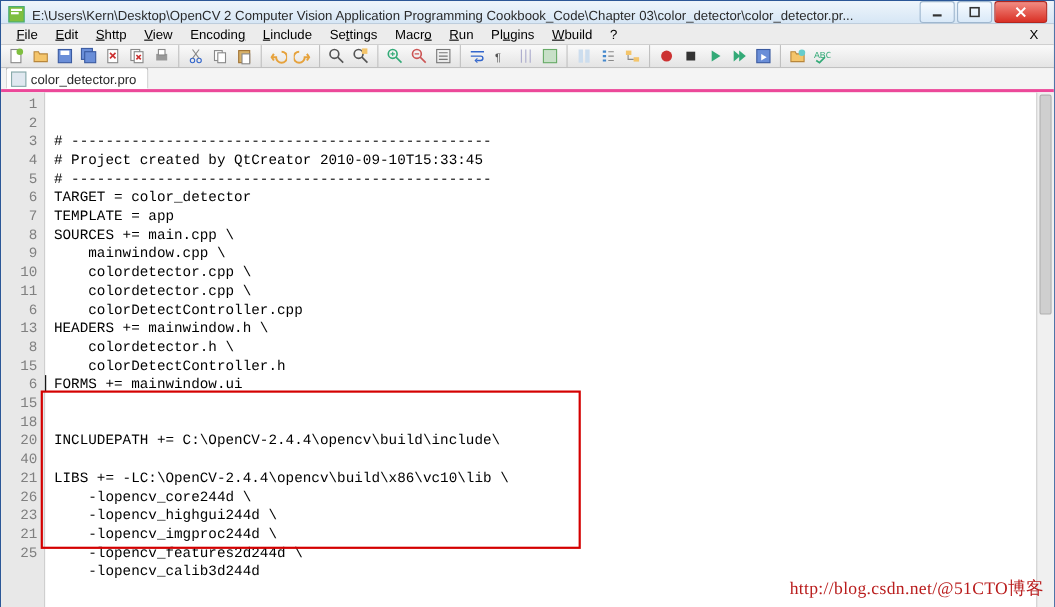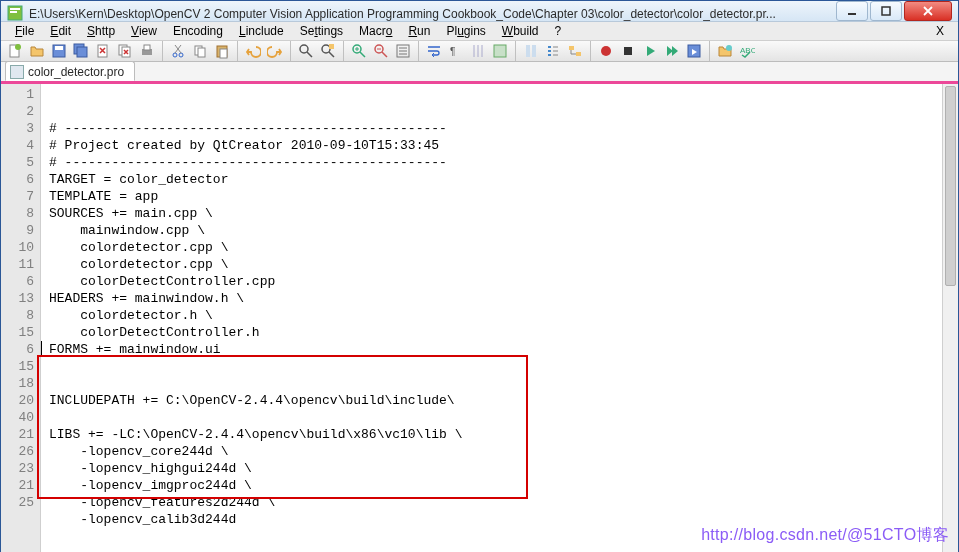--- a/index.html
+++ b/index.html
@@ -109,22 +109,22 @@
   background:#000;
 }
 .redbox {
   position:absolute;
   border:2px solid #d40000;
   pointer-events:none;
 }
 .watermark {
   position:absolute;
   right:10px; bottom:6px;
-  color:#8b5cf6;
-  font-family:Liberation Sans, sans-serif;
+  color:#b91c1c;
+  font-family:Liberation Serif, serif;
   font-size:16px;
   letter-spacing:0.3px;
   pointer-events:none;
 }
 .scrollbar-v {
   position:absolute; right:0; top:0; bottom:0;
   width:16px;
   background:#f0f0f0;
   border-left:1px solid #cfcfcf;
 }

